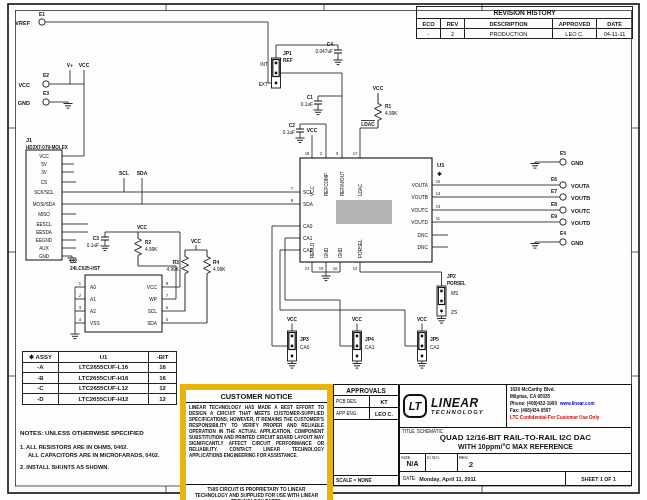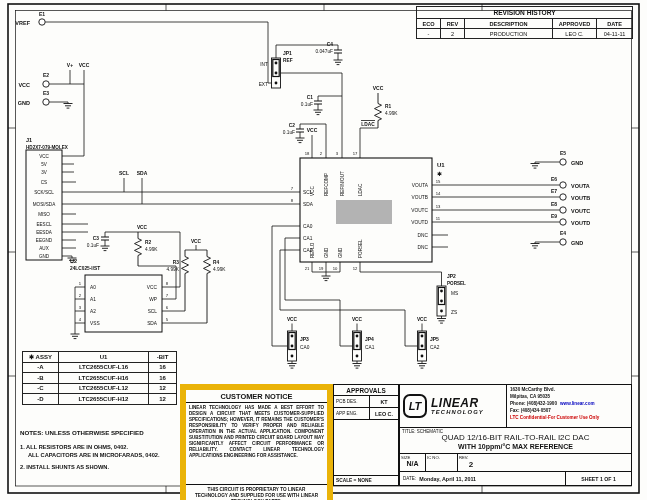--- a/index.html
+++ b/index.html
@@ -45,21 +45,21 @@
   .tb-top { height:43px; display:flex; }
   .tb-logo { width:106px; display:flex; align-items:center; padding:2px 3px; gap:4px; }
   .lt-mark { width:24px; height:24px; border:2.5px solid #111; border-radius:7px; display:flex; align-items:center; justify-content:center; font-style:italic; font-weight:bold; font-size:11px; flex:0 0 auto; }
   .lt-words .l1 { font-size:12px; font-weight:bold; font-style:italic; letter-spacing:.5px; line-height:1; }
   .lt-words .l2 { font-size:5.8px; font-weight:bold; font-style:italic; letter-spacing:1.2px; line-height:1.2; }
   .tb-addr { flex:1; border-left:1px solid #111; font-size:4.6px; font-weight:bold; line-height:1.5; padding:2px 3px; }
   .tb-addr .web { color:#0000bf; margin-left:3px; }
   .tb-addr .conf { color:#cc0000; }
   .tb-title { border-top:1px solid #111; height:26px; position:relative; text-align:center; }
   .tb-title .lbl { position:absolute; top:1px; left:2px; font-size:4.5px; }
-  .tb-title .t1 { font-size:8px; font-weight:normal; padding-top:6px; line-height:1.1; }
+  .tb-title .t1 { font-size:8px; font-weight:bold; padding-top:6px; line-height:1.1; }
   .tb-title .t2 { font-size:7px; font-weight:bold; line-height:1.1; }
   .tb-mid { border-top:1px solid #111; height:19px; display:flex; }
   .tb-size { width:26px; border-right:1px solid #111; }
   .tb-size .lbl, .tb-ic .lbl, .tb-rev .lbl { font-size:4.2px; padding:1px 0 0 1px; }
   .tb-size .val { font-size:7px; font-weight:bold; text-align:center; }
   .tb-ic { width:32px; border-right:1px solid #111; }
   .tb-family { flex:1; border-right:1px solid #111; text-align:center; font-size:7.2px; font-weight:bold; line-height:1.18; padding-top:1.5px; }
   .tb-rev { width:26px; }
   .tb-rev .val { font-size:8px; font-weight:bold; text-align:center; }
   .tb-date { border-top:1px solid #111; height:14px; display:flex; }

